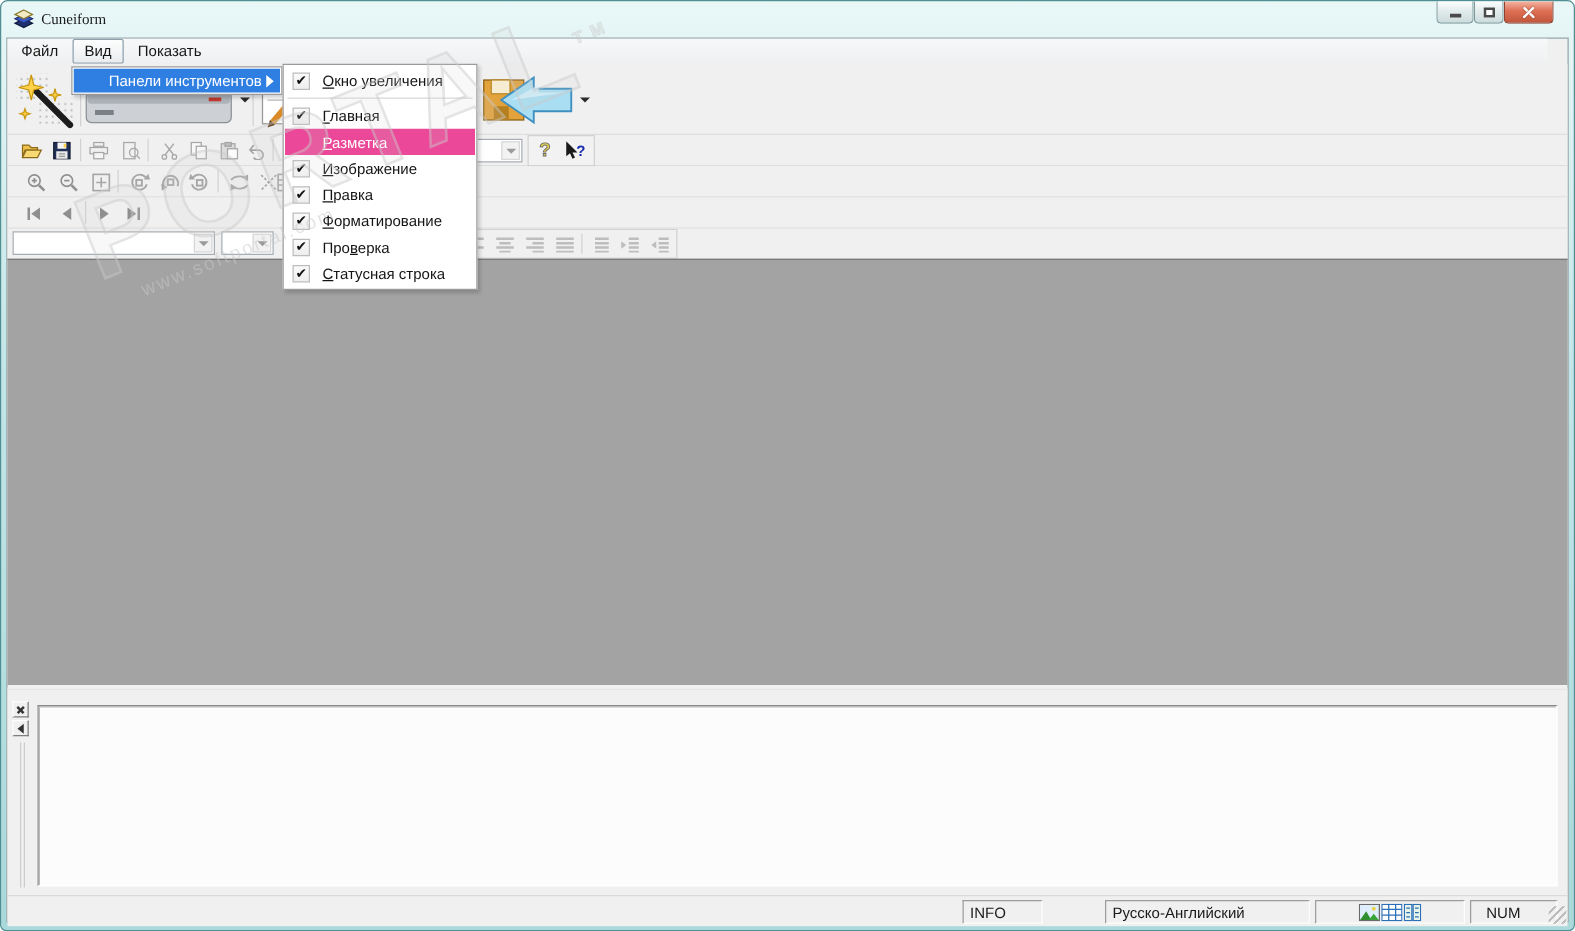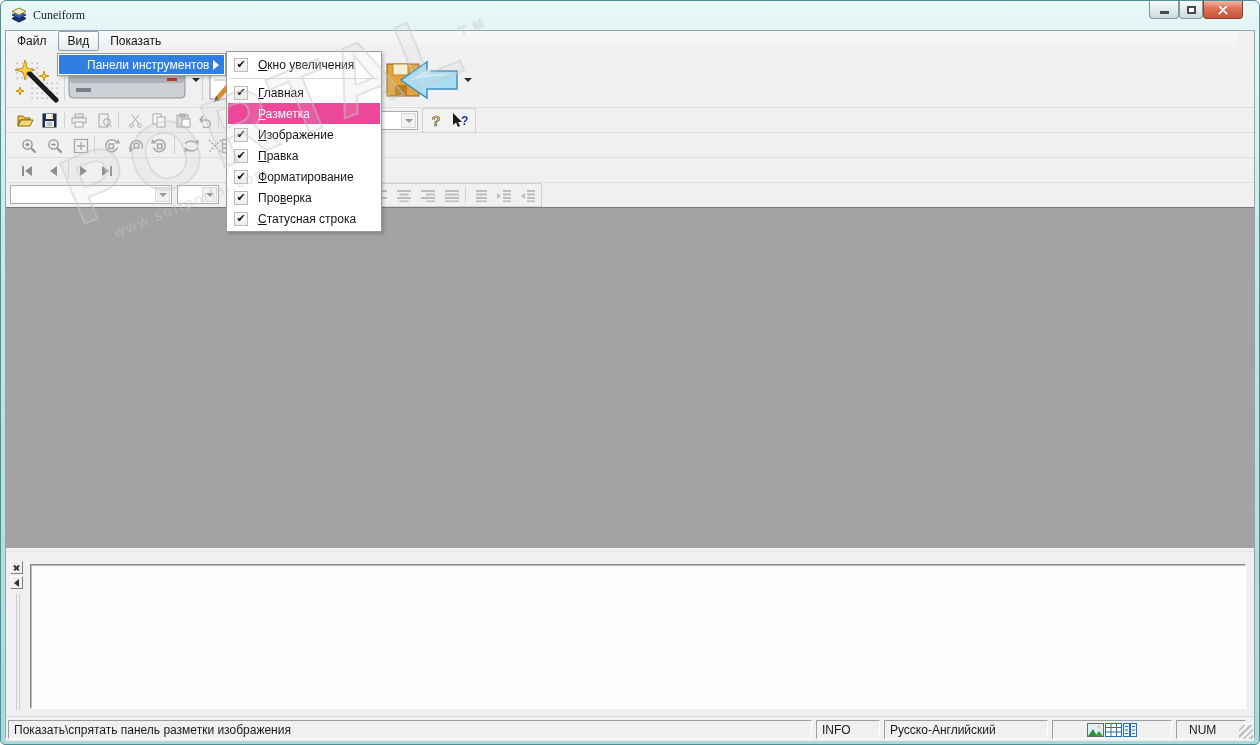--- a/index.html
+++ b/index.html
@@ -434,24 +434,21 @@
           </span>
         </div>
       <div class="tinybtn" style="left:4px;top:24px">
           <span class="tri-l-sm"></span>
         </div>
       <div id="pane-splitlines"></div>
       <div id="infopane"></div>
     </div>
 
     <div id="statusbar">
-      <div class="spanel" style="left:2px;width:804px">
-          <span>Показать\спрятать панель разметки изображения</span>
-        </div>
-      <div class="spanel" style="left:810px;width:64px">
+      <div class="spanel" style="left:764px;width:64px">
           <span>INFO</span>
         </div>
       <div class="spanel" style="left:878px;width:164px">
           <span>Русско-Английский</span>
         </div>
       <div class="spanel" style="left:1046px;width:120px;justify-content:center;gap:1px">
         <svg width="17" height="14" viewBox="0 0 17 14">
           <rect x="0.5" y="0.5" width="16" height="13" fill="#dfeefc" stroke="#6a6a6a"></rect>
           <polygon points="1,13 6,6 10,13" fill="#2f8f2f"></polygon>
             <polygon points="8,13 12,8 16,13" fill="#3aa33a"></polygon>

